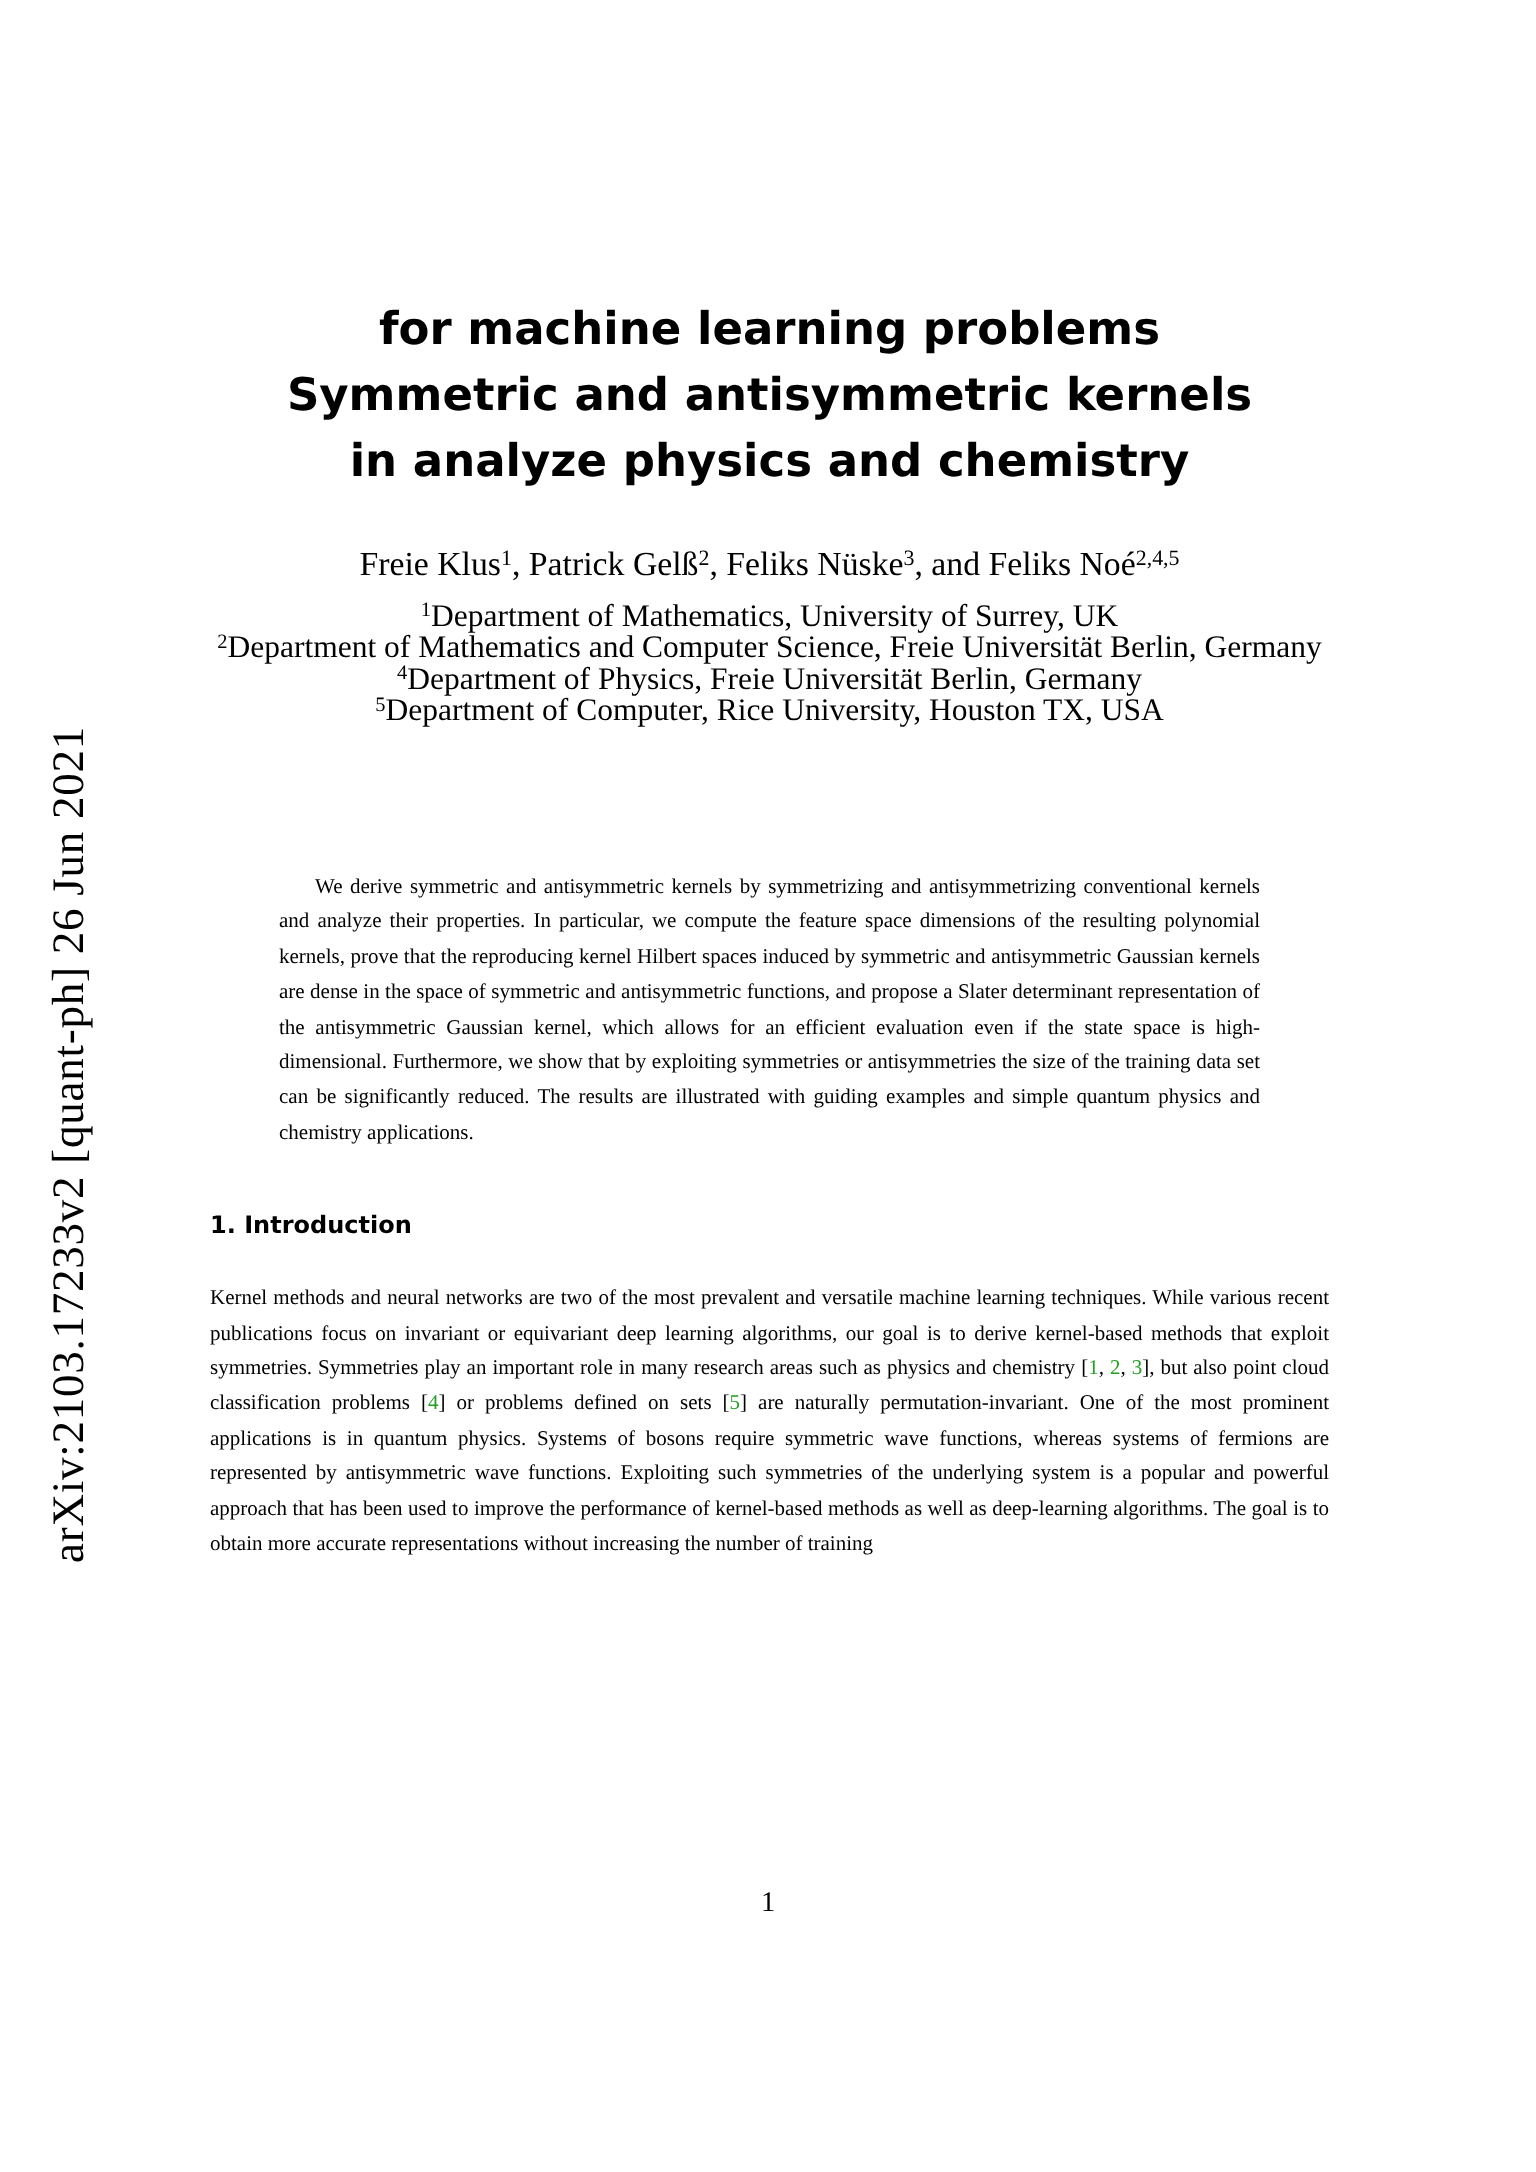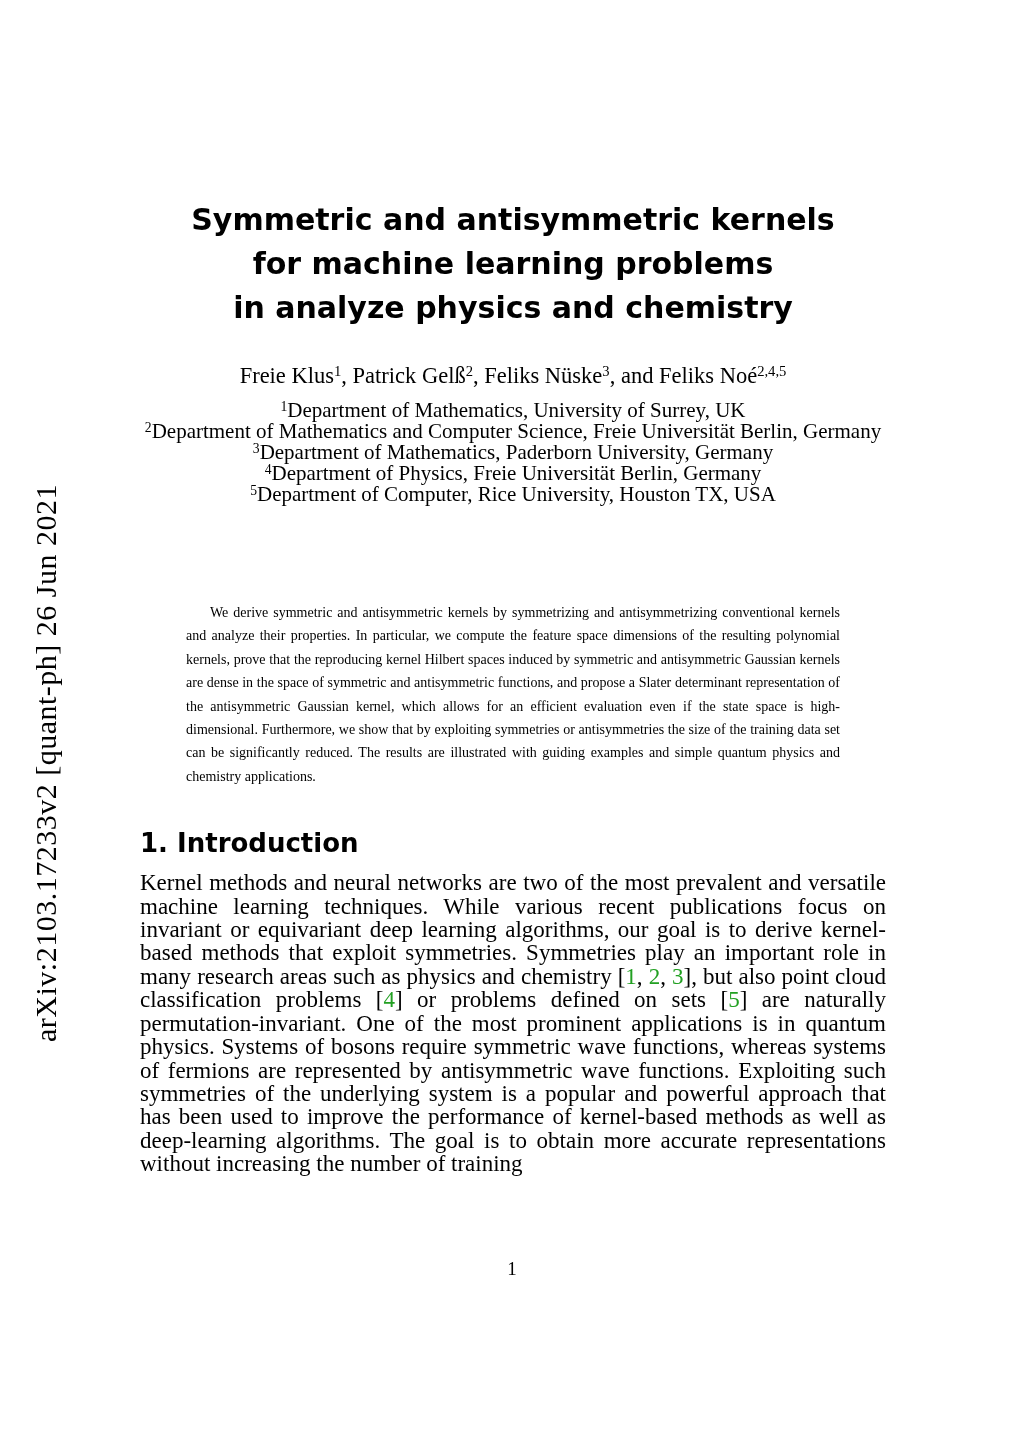--- a/index.html
+++ b/index.html
@@ -59,27 +59,27 @@
     margin: 96px 46px 0 46px;
     text-align: justify;
     font-size: 14px;
     line-height: 23.4px;
   }
   .abstract .para-indent { display: inline-block; width: 24px; }
   .section-heading {
     margin-top: 40px;
     font-family: "DejaVu Sans", "Liberation Sans", sans-serif;
     font-weight: bold;
-    font-size: 26px;
+    font-size: 16px;
     color: #000000;
   }
   .body-par {
-    margin-top: 13px;
+    margin-top: 28px;
     text-align: justify;
-    font-size: 23px;
+    font-size: 14px;
     line-height: 23.4px;
   }
   .cite {
     color: #22A022;
     text-decoration: none;
     cursor: pointer;
   }
   .page-number {
     position: absolute;
     left: 0;
@@ -92,33 +92,32 @@
 </head>
 <body>
 
 <div class="page">
 
   <div class="watermark">arXiv:2103.17233v2  [quant-ph]  26 Jun 2021</div>
 
   <div class="content">
 
     <div class="title">
+      <div>for machine learning problems</div>
       <div>Symmetric and antisymmetric kernels</div>
-      <div>for machine learning problems</div>
       <div>in analyze physics and chemistry</div>
     </div>
 
     <div class="authors">
       <span>Freie Klus</span><sup>1</sup><span>, Patrick Gelß</span><sup>2</sup><span>, Feliks Nüske</span><sup>3</sup><span>, and Feliks Noé</span><sup>2,4,5</sup>
     </div>
 
     <div class="affiliations">
       <div class="affil"><sup>1</sup><span>Department of Mathematics, University of Surrey, UK</span></div>
       <div class="affil"><sup>2</sup><span>Department of Mathematics and Computer Science, Freie Universität Berlin, Germany</span></div>
-      <div class="affil"><sup>3</sup><span>Department of Mathematics, Paderborn University, Germany</span></div>
       <div class="affil"><sup>4</sup><span>Department of Physics, Freie Universität Berlin, Germany</span></div>
       <div class="affil"><sup>5</sup><span>Department of Computer, Rice University, Houston TX, USA</span></div>
     </div>
 
     <div class="abstract"><span class="para-indent"></span><span>We derive symmetric and antisymmetric kernels by symmetrizing and antisymmetrizing conventional kernels and analyze their properties. In particular, we compute the feature space dimensions of the resulting polynomial kernels, prove that the reproducing kernel Hilbert spaces induced by symmetric and antisymmetric Gaussian kernels are dense in the space of symmetric and antisymmetric functions, and propose a Slater determinant representation of the antisymmetric Gaussian kernel, which allows for an efficient evaluation even if the state space is high-dimensional. Furthermore, we show that by exploiting symmetries or antisymmetries the size of the training data set can be significantly reduced. The results are illustrated with guiding examples and simple quantum physics and chemistry applications.</span></div>
 
     <div class="section-heading">1. Introduction</div>
 
     <div class="body-par"><span>Kernel methods and neural networks are two of the most prevalent and versatile machine learning techniques. While various recent publications focus on invariant or equivariant deep learning algorithms, our goal is to derive kernel-based methods that exploit symmetries. Symmetries play an important role in many research areas such as physics and chemistry [</span><a class="cite">1</a><span>, </span><a class="cite">2</a><span>, </span><a class="cite">3</a><span>], but also point cloud classification problems [</span><a class="cite">4</a><span>] or problems defined on sets [</span><a class="cite">5</a><span>] are naturally permutation-invariant. One of the most prominent applications is in quantum physics. Systems of bosons require symmetric wave functions, whereas systems of fermions are represented by antisymmetric wave functions. Exploiting such symmetries of the underlying system is a popular and powerful approach that has been used to improve the performance of kernel-based methods as well as deep-learning algorithms. The goal is to obtain more accurate representations without increasing the number of training</span></div>
 

